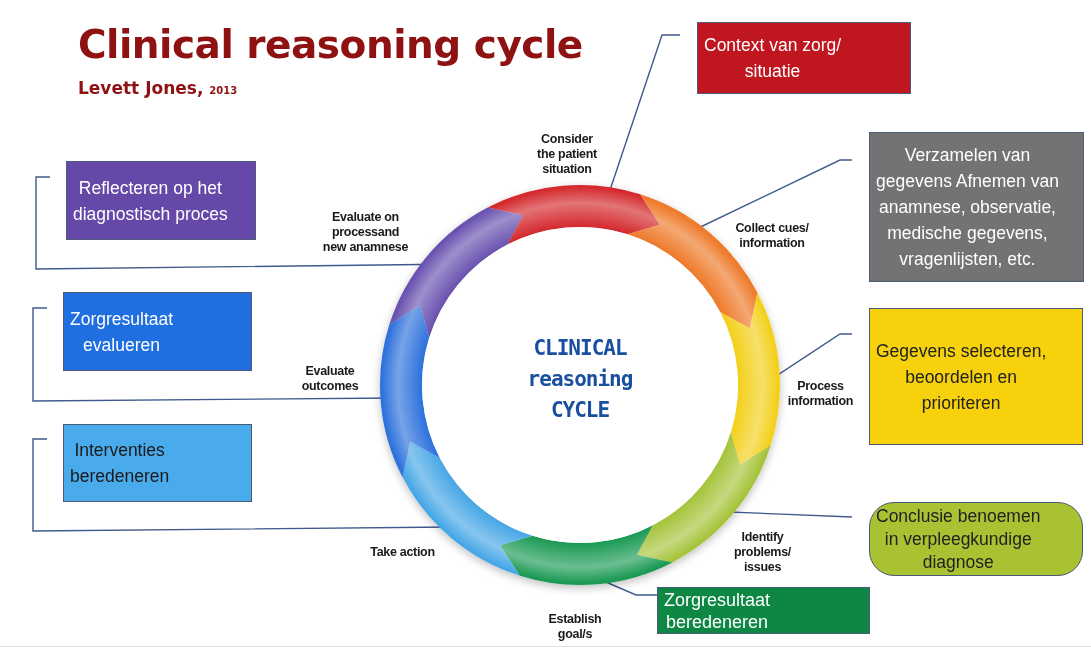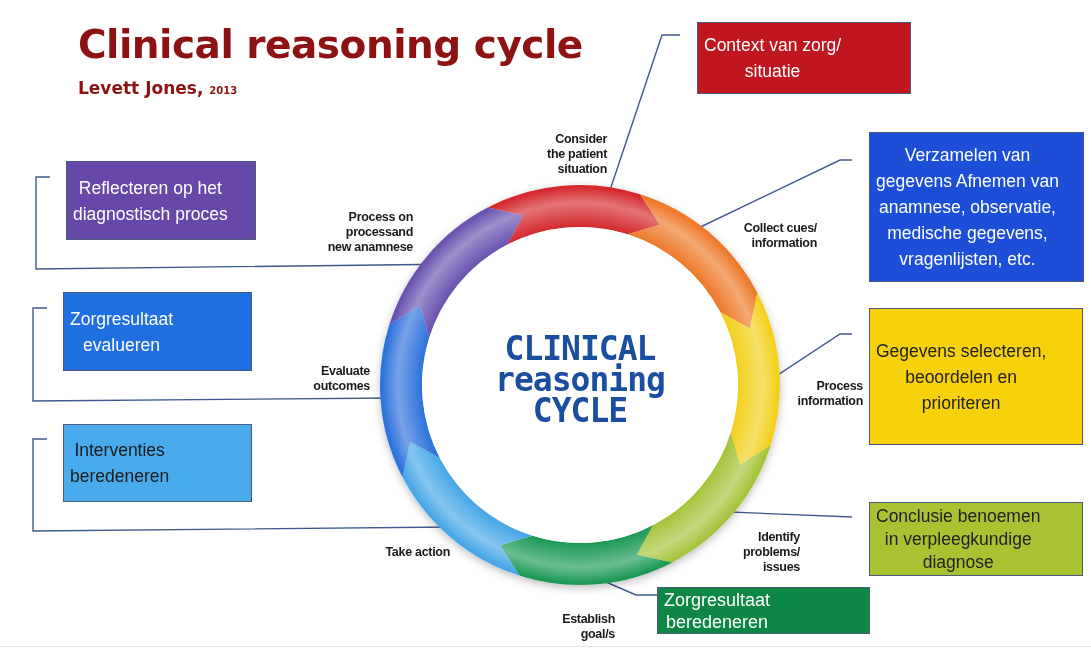--- a/index.html
+++ b/index.html
@@ -1,24 +1,24 @@
 <!DOCTYPE html>
 <html><head>
 <meta charset="utf-8">
 <style>
   html, body { margin: 0; padding: 0; background: #ffffff; }
   body { width: 1091px; height: 656px; position: relative; overflow: hidden; font-family: "DejaVu Sans", sans-serif; }
   .title { position: absolute; left: 78px; top: 22px; font-family: "DejaVu Sans", sans-serif; font-weight: bold; font-size: 39px; color: #8f1212; letter-spacing: -0.5px; white-space: nowrap; }
   .subtitle { position: absolute; left: 78px; top: 78px; font-weight: bold; font-size: 17px; color: #8f1212; white-space: nowrap; }
   .subtitle .yr { font-size: 10px; }
   .box { position: absolute; display: flex; align-items: center; text-align: center; font-family: "Liberation Sans", sans-serif; font-size: 17.5px; line-height: 26px; box-sizing: border-box; padding: 2px 6px; border: 1px solid #4a5a78; }
-  .lbl { position: absolute; text-align: right; font-family: "Liberation Sans", sans-serif; font-weight: bold; font-size: 12.5px; line-height: 15px; color: #1a1a1a; white-space: nowrap; letter-spacing: -0.3px; }
+  .lbl { position: absolute; text-align: center; font-family: "Liberation Sans", sans-serif; font-weight: bold; font-size: 12.5px; line-height: 15px; color: #1a1a1a; white-space: nowrap; letter-spacing: -0.3px; }
   svg.lines { position: absolute; left: 0; top: 0; }
   .bottom-rule { position: absolute; left: 0; top: 646px; width: 1091px; height: 1px; background: #e2e2e2; }
-  .center-text { position: absolute; left: 470px; top: 333px; width: 220px; text-align: center; font-family: "DejaVu Sans Mono", monospace; font-weight: bold; color: #1a4fa0; font-size: 33px; line-height: 31px; letter-spacing: -1px; }
+  .center-text { position: absolute; left: 470px; top: 333px; width: 220px; text-align: center; font-family: "DejaVu Sans Mono", monospace; font-weight: bold; color: #1a4fa0; font-size: 21px; line-height: 31px; letter-spacing: -1px; }
 </style>
 </head>
 <body>
 
 <div class="title">Clinical reasoning cycle</div>
 <div class="subtitle"><span>Levett Jones,</span> <span class="yr">2013</span></div>
 
 <svg class="lines" width="1091" height="656">
   <g stroke="#3f5a8c" stroke-width="1.4" fill="none">
     <polyline points="680,35 662,35 605,205"></polyline>
@@ -86,48 +86,48 @@
   <div>goal/s</div>
 </div>
 <div class="lbl" style="left:355px;top:545px;width:95px;">
   <div>Take action</div>
 </div>
 <div class="lbl" style="left:290px;top:364px;width:80px;">
   <div>Evaluate</div>
   <div>outcomes</div>
 </div>
 <div class="lbl" style="left:318px;top:210px;width:95px;">
-  <div>Process on</div>
+  <div>Evaluate on</div>
   <div>processand</div>
   <div>new anamnese</div>
 </div>
 
 <div class="box" id="box-context" style="left: 697px; top: 22px; width: 214px; height: 72px; background: rgb(192, 22, 31); color: rgb(255, 255, 255);">
   <div>
       <div>Context van zorg/</div>
       <div>situatie</div>
     </div>
 </div>
-<div class="box" id="box-collect" style="left: 869px; top: 132px; width: 215px; height: 150px; background: #1d4ed8; color: rgb(255, 255, 255);">
+<div class="box" id="box-collect" style="left: 869px; top: 132px; width: 215px; height: 150px; background: #737373; color: rgb(255, 255, 255);">
   <div>
     <div>Verzamelen van</div>
     <div>gegevens Afnemen van</div>
     <div>anamnese, observatie,</div>
     <div>medische gegevens,</div>
     <div>vragenlijsten, etc.</div>
   </div>
 </div>
 <div class="box" id="box-process" style="left: 869px; top: 308px; width: 214px; height: 137px; background: rgb(246, 209, 12); color: rgb(34, 34, 34);">
   <div>
     <div>Gegevens selecteren,</div>
     <div>beoordelen en</div>
     <div>prioriteren</div>
   </div>
 </div>
-<div class="box" id="box-conclusion" style="left: 869px; top: 502px; width: 214px; height: 74px; line-height: 23px; background: rgb(168, 194, 50); color: rgb(34, 34, 34);">
+<div class="box" id="box-conclusion" style="left: 869px; top: 502px; width: 214px; height: 74px; line-height: 23px; background: rgb(168, 194, 50); color: rgb(34, 34, 34); border-radius: 25px;">
   <div>
     <div>Conclusie benoemen</div>
     <div>in verpleegkundige</div>
     <div>diagnose</div>
   </div>
 </div>
 <div class="box" id="box-goal" style="left: 657px; top: 587px; width: 213px; height: 47px; line-height: 22px; font-size: 18px; background: rgb(14, 135, 68); color: rgb(255, 255, 255);">
   <div>
     <div>Zorgresultaat</div>
     <div>beredeneren</div>

